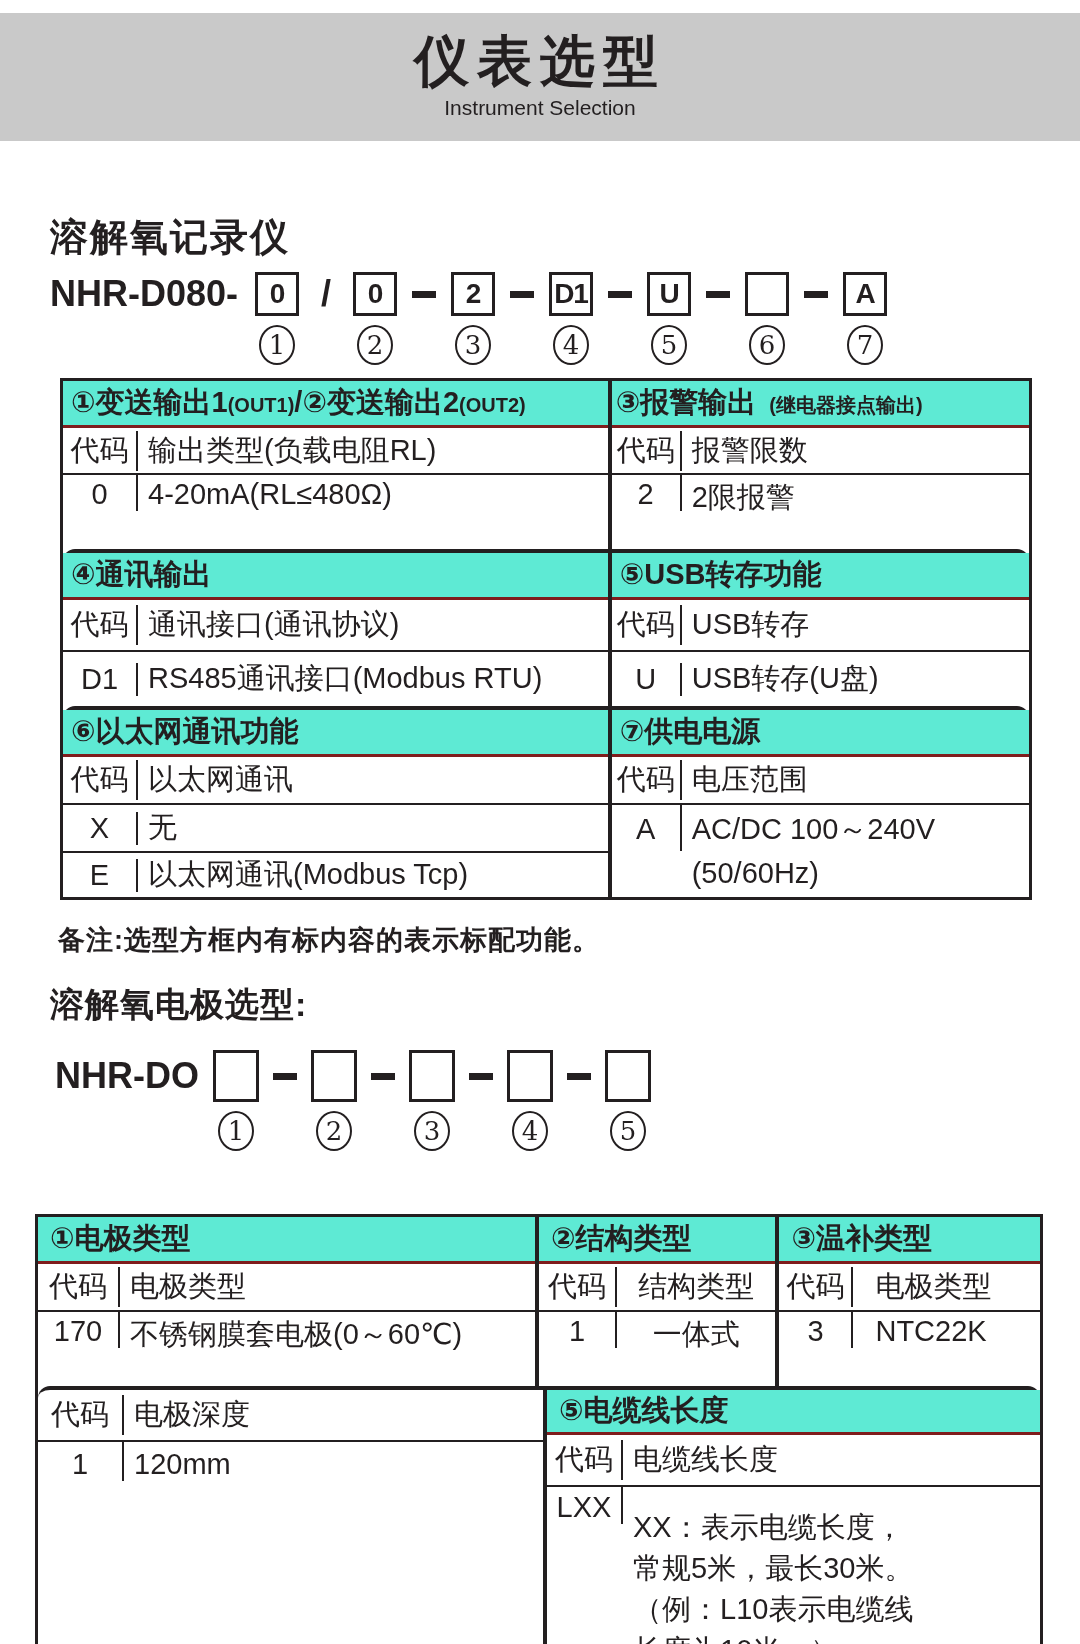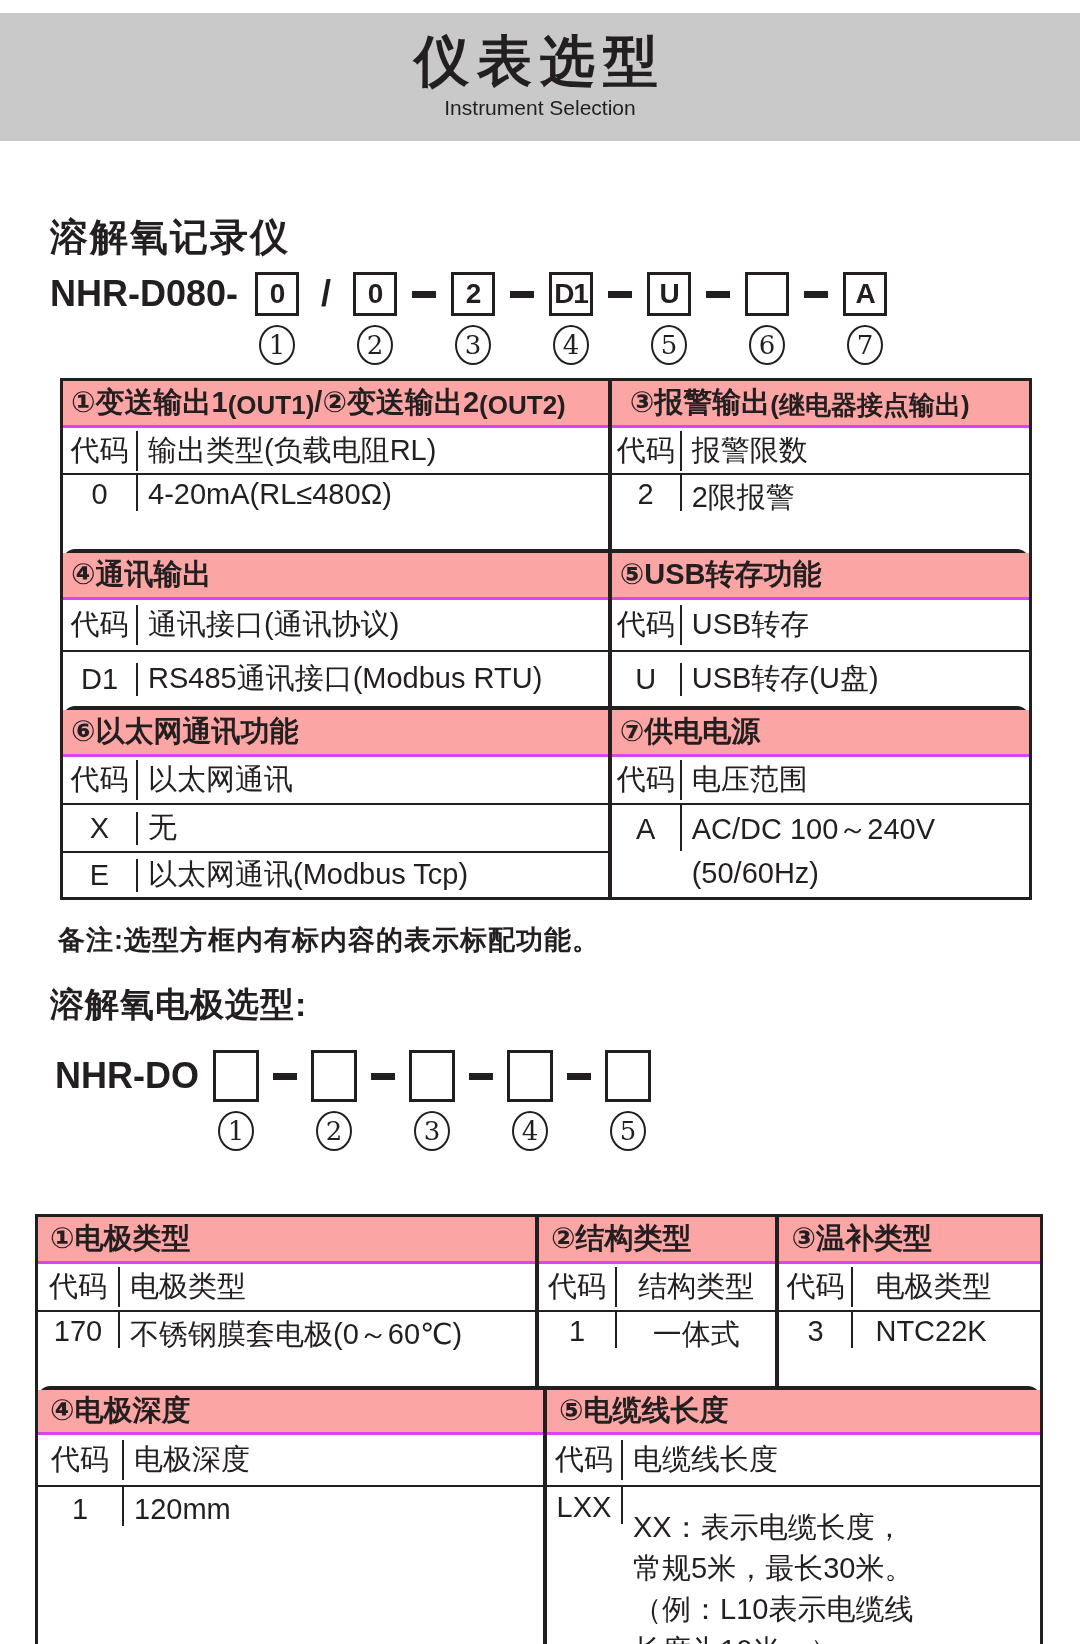--- a/index.html
+++ b/index.html
@@ -34,23 +34,23 @@
   .sep{width:52px;display:flex;justify-content:center;}
   .sep .slash{font-size:36px;font-weight:bold;line-height:44px;}
   .dash{width:24px;height:7px;background:#231f20;margin-top:19px;}
   .model-line2 .dash{margin-top:23px;}
 
   
   .otable{position:absolute;border:3px solid #231f20;box-sizing:border-box;background:#fff;}
   .band{display:flex;align-items:stretch;}
   .band + .band{border-top:4px solid #231f20;border-radius:12px;}
   .half{box-sizing:border-box;}
-  .hdr{background:#fca5a5;border-bottom:3px solid #d946ef;display:flex;align-items:center;
+  .hdr{background:#5eead4;border-bottom:3px solid #7f1d1d;display:flex;align-items:center;
        padding-left:8px;font-weight:bold;font-size:29px;white-space:nowrap;overflow:hidden;}
-  .hdr .sub{font-size:26px;font-weight:bold;padding-top:4px;}
+  .hdr .sub{font-size:20px;font-weight:bold;padding-top:4px;}
   .trow{display:flex;align-items:stretch;}
   .trow + .trow{border-top:2px solid #231f20;}
   .code-cell{border-right:2px solid #231f20;display:flex;justify-content:center;
              font-size:29px;flex:none;box-sizing:border-box;}
   .desc-cell{flex:1;display:flex;padding-left:10px;font-size:29px;box-sizing:border-box;}
   .v-center{align-items:center;}
   .v-top{align-items:flex-start;}
   .v-top .code-cell,.v-top .desc-cell{padding-top:3px;}
   .multiline{white-space:pre-line;line-height:44px;}
 
@@ -168,21 +168,21 @@
       <div class="trow row-label v-center">
         <div class="code-cell v-center" style="align-items:center;">代码</div>
         <div class="desc-cell v-center">输出类型(负载电阻RL)</div>
       </div>
       <div class="trow b1-val v-top">
         <div class="code-cell">0</div>
         <div class="desc-cell">4-20mA(RL≤480Ω)</div>
       </div>
     </div>
     <div class="half half-r">
-      <div class="hdr" style="padding-left:18px;">
+      <div class="hdr" style="padding-left:4px;gap:13px;">
         <span>③报警输出</span>
           <span class="sub">(继电器接点输出)</span>
       </div>
       <div class="trow row-label v-center">
         <div class="code-cell" style="align-items:center;">代码</div>
         <div class="desc-cell v-center">报警限数</div>
       </div>
       <div class="trow b1-val v-top">
         <div class="code-cell">2</div>
         <div class="desc-cell">2限报警</div>
@@ -319,21 +319,20 @@
       </div>
       <div class="trow row-val v-top">
         <div class="code-cell">3</div>
         <div class="desc-cell" style="padding-left:22px;">NTC22K</div>
       </div>
     </div>
   </div>
 
   <div class="band bot">
     <div class="sec t2-s4">
-      <div class="hdr">④电极深度</div>
       <div class="trow row-label v-center">
         <div class="code-cell" style="align-items:center;">代码</div>
         <div class="desc-cell v-center">电极深度</div>
       </div>
       <div class="trow row-val v-top">
         <div class="code-cell" style="padding-top:6px;">1</div>
         <div class="desc-cell" style="padding-top:6px;">120mm</div>
       </div>
     </div>
     <div class="sec t2-s5">

